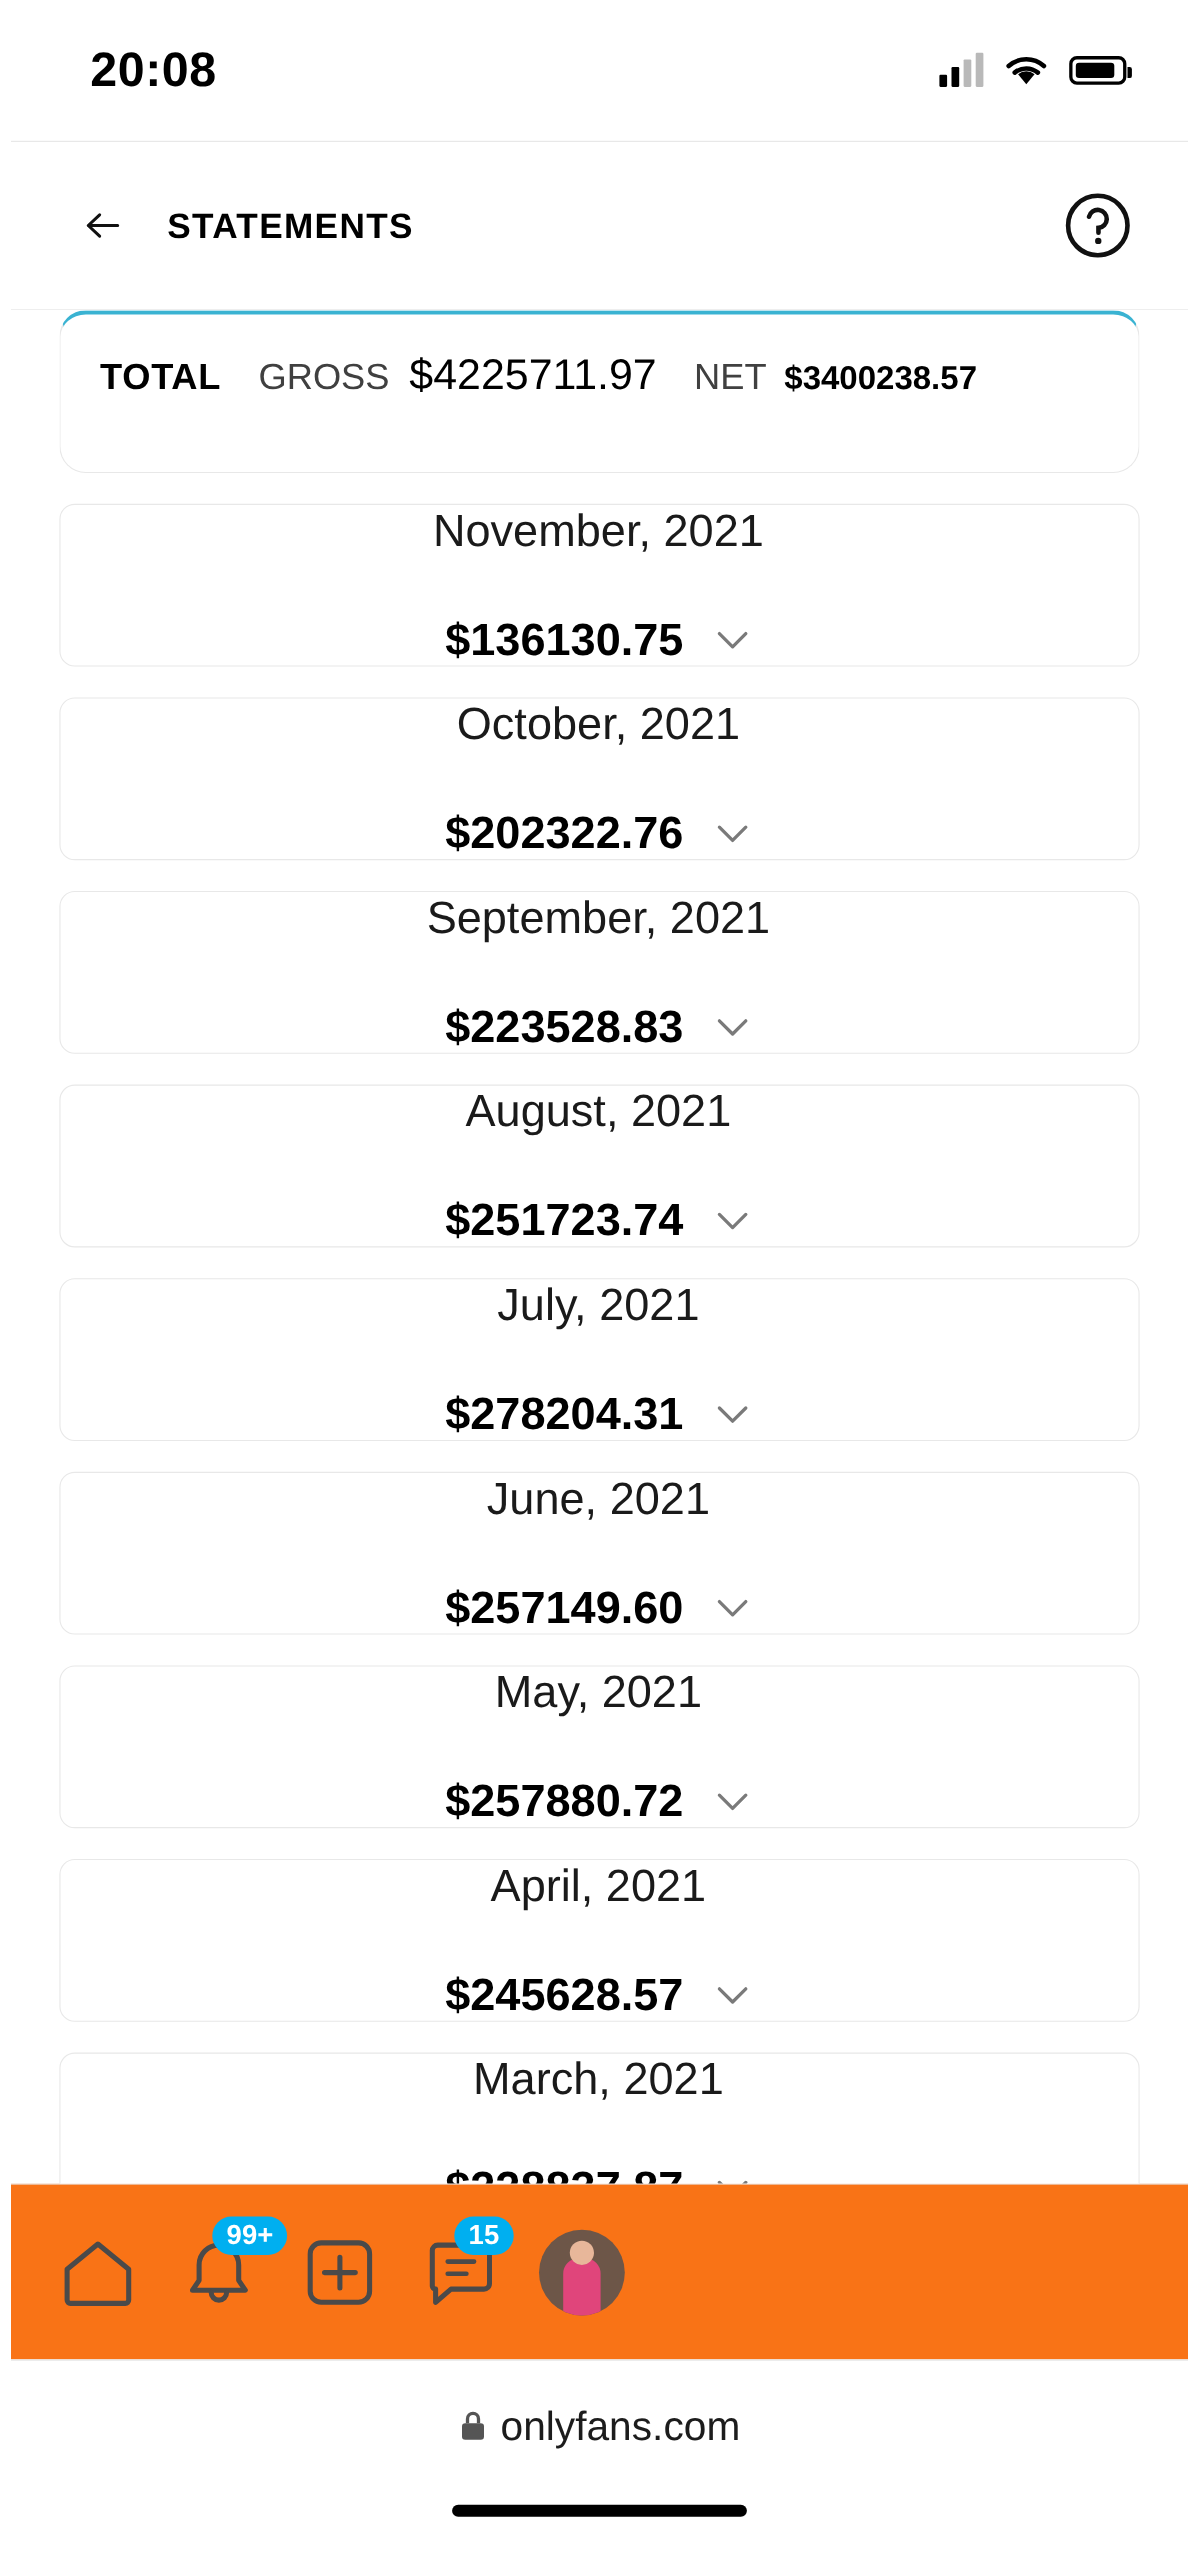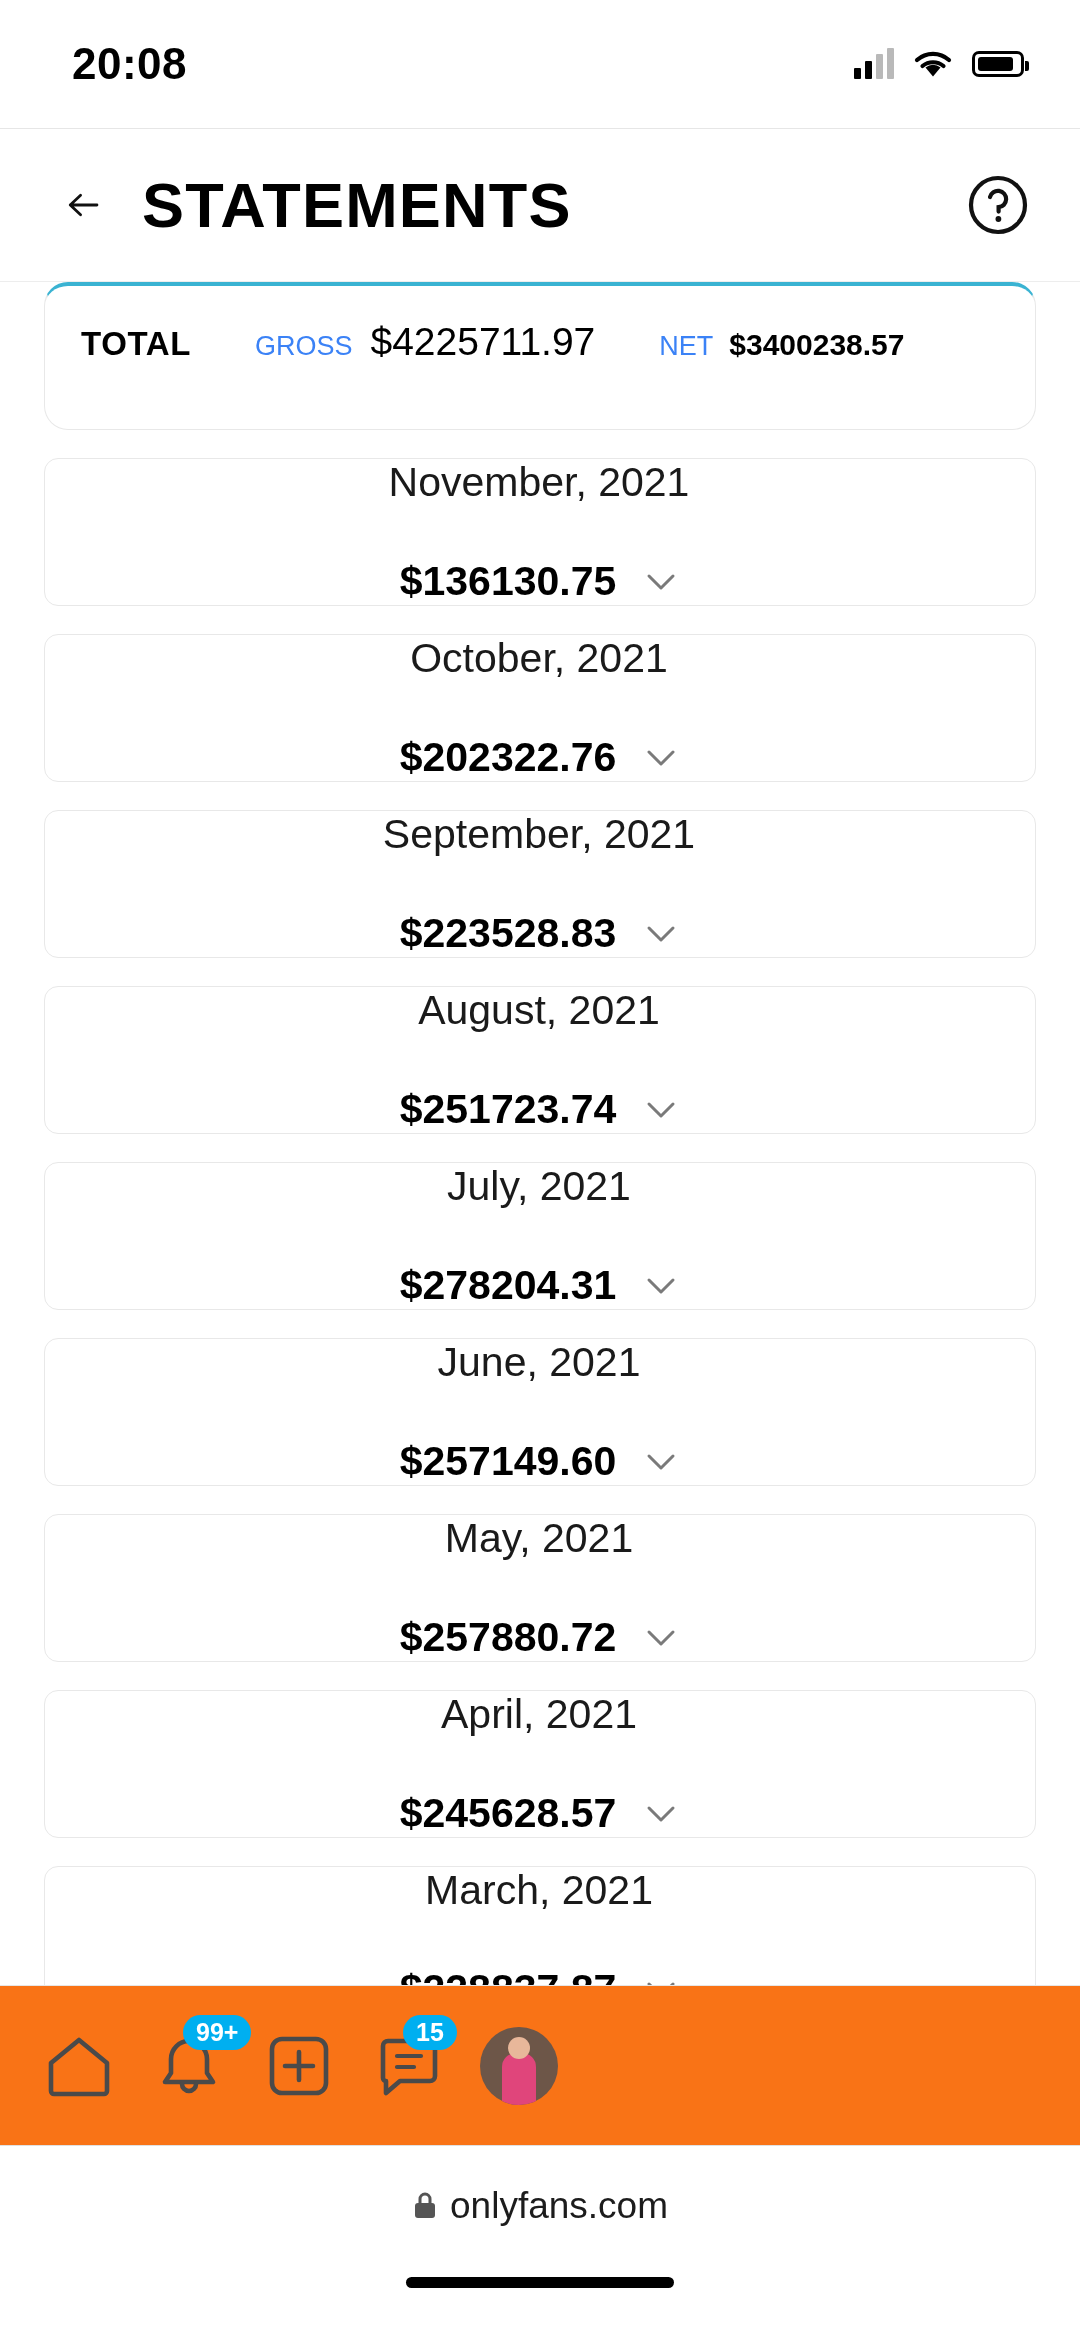--- a/index.html
+++ b/index.html
@@ -11,20 +11,21 @@
     -webkit-font-smoothing: antialiased;
   }
   .phone {
     width: 1080px;
     height: 2337px;
     position: relative;
     display: flex;
     flex-direction: column;
     background: #ffffff;
     overflow: hidden;
+    padding-left: 10px;
   }
 
   
   .status-bar {
     height: 128px;
     flex: 0 0 128px;
     display: flex;
     align-items: center;
     justify-content: space-between;
     padding: 0 56px 0 72px;
@@ -76,21 +77,21 @@
     display: flex;
     align-items: center;
     padding: 0 48px 0 48px;
     background: #fff;
   }
   .back-btn {
     width: 70px; height: 70px;
     display: flex; align-items: center; justify-content: center;
   }
   .title {
-    font-size: 63px;
+    font-size: 32px;
     font-weight: bold;
     letter-spacing: 1.2px;
     margin-left: 24px;
     color: #000;
     flex: 1;
   }
   .help-btn {
     width: 68px; height: 68px;
     display: flex; align-items: center; justify-content: center;
   }
@@ -120,23 +121,23 @@
     width: 100%;
     gap: 0;
   }
   .lbl-total {
     font-size: 33px;
     font-weight: bold;
     letter-spacing: 0.6px;
     color: #000;
   }
   .lbl-muted {
-    font-size: 27px;
-    color: #3b82f6;
-    margin-left: 64px;
+    font-size: 33px;
+    color: #404040;
+    margin-left: 34px;
   }
   .val-gross {
     font-size: 39px;
     color: #000;
     margin-left: 18px;
   }
   .val-net {
     font-size: 30px;
     font-weight: bold;
     color: #000;

